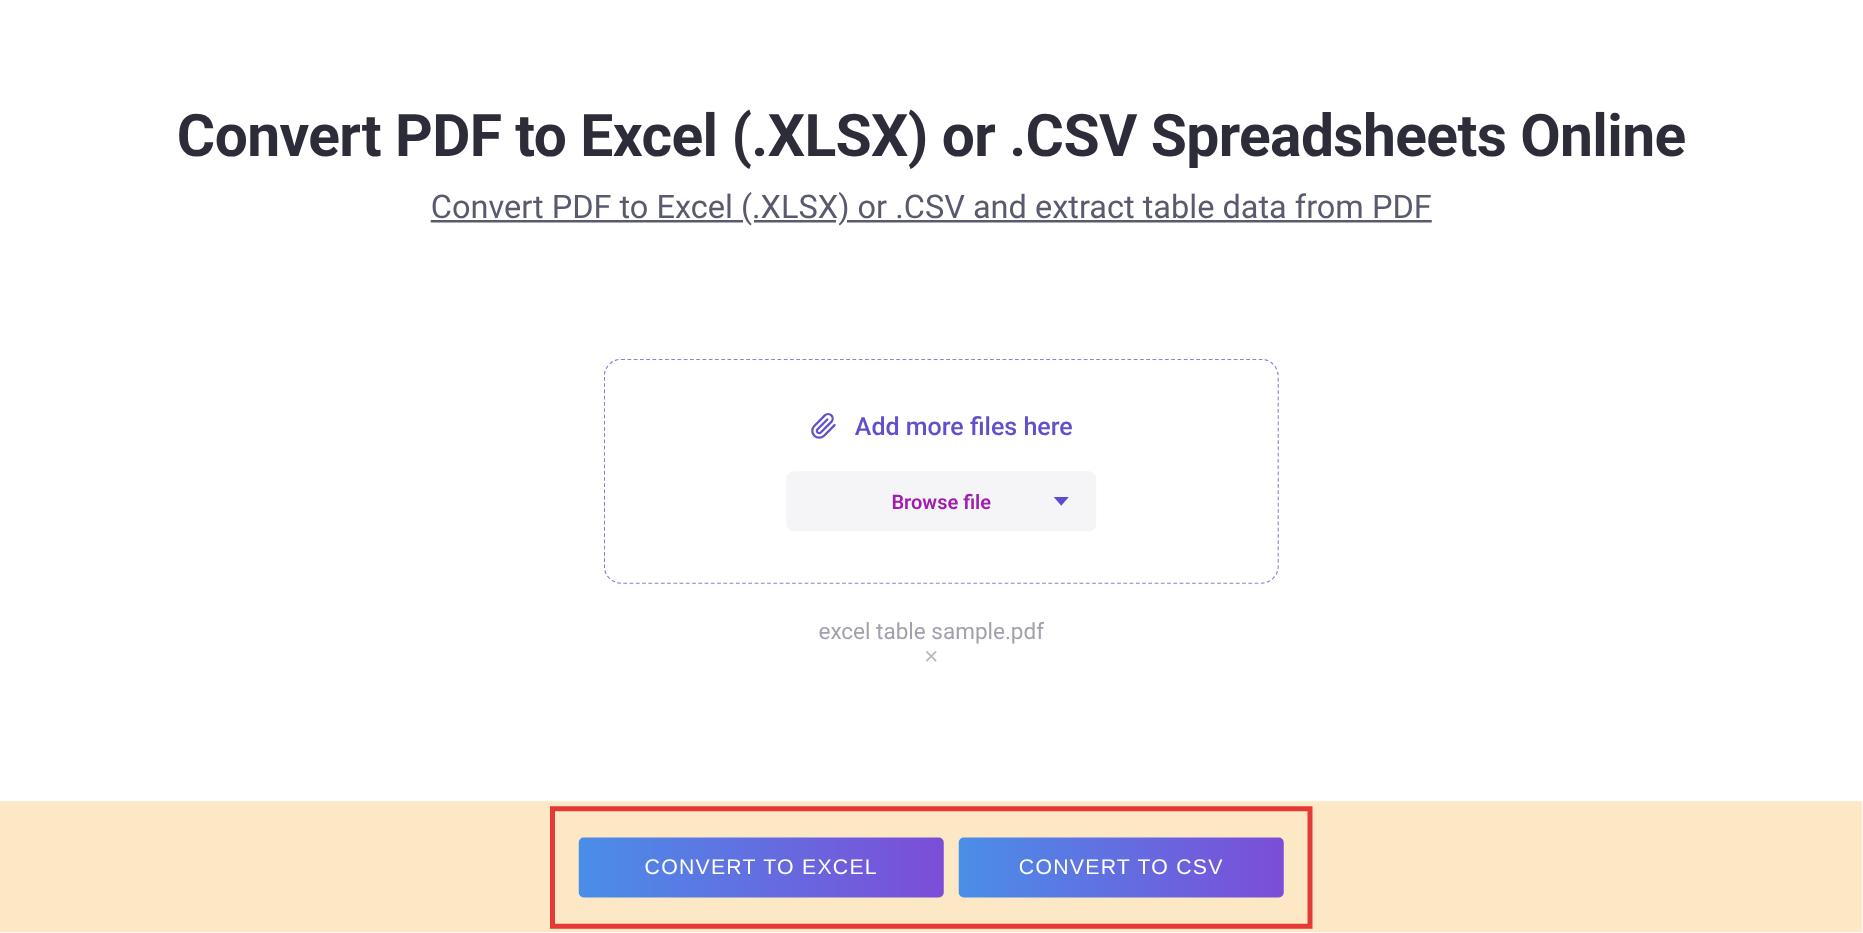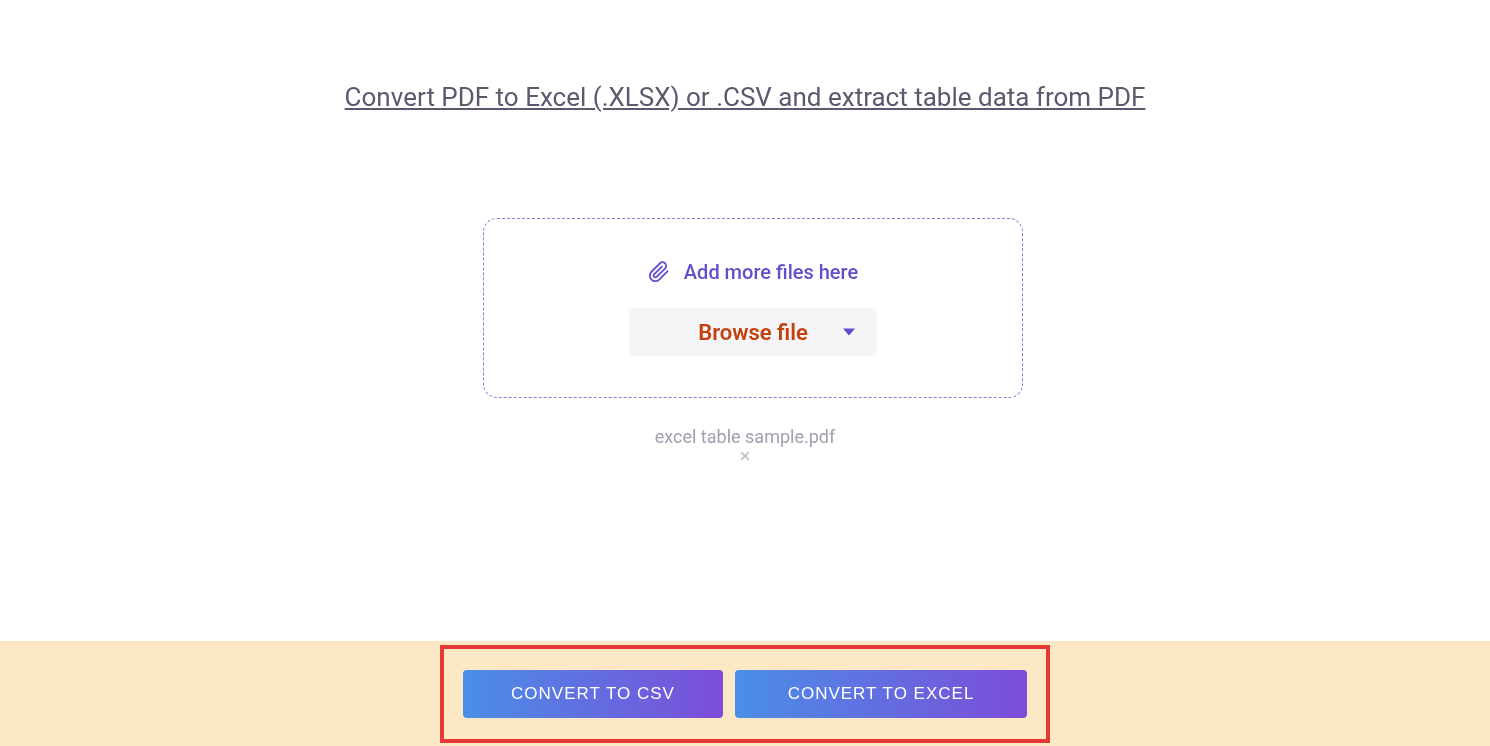--- a/index.html
+++ b/index.html
@@ -69,22 +69,22 @@
       height: 48px;
       background: #f5f5f7;
       border-radius: 6px;
       display: flex;
       align-items: center;
       justify-content: center;
       position: relative;
       cursor: pointer;
     }
     .browse-label {
-      color: #c2410c;
-      font-size: 22px;
+      color: #a21caf;
+      font-size: 16px;
       font-weight: 600;
     }
     .dropdown-caret {
       position: absolute;
       right: 22px;
       top: 50%;
       transform: translateY(-50%);
       width: 0;
       height: 0;
       border-left: 6px solid transparent;
@@ -153,20 +153,21 @@
       width: 260px;
     }
     .btn-excel {
       width: 292px;
     }
   </style>
 </head>
 <body>
 
 <div class="header-section">
+  <h1>Convert PDF to Excel (.XLSX) or .CSV Spreadsheets Online</h1>
   <p class="subtitle">Convert PDF to Excel (.XLSX) or .CSV and extract table data from PDF</p>
 </div>
 
 <div class="dropzone-wrapper">
   <div class="dropzone">
     <div class="add-files-row">
       <span class="clip-icon">
         <svg width="22" height="22" viewBox="0 0 24 24" fill="none" stroke="#6050cc" stroke-width="2" stroke-linecap="round" stroke-linejoin="round">
           <path d="M21.44 11.05l-9.19 9.19a6 6 0 0 1-8.49-8.49l9.19-9.19a4 4 0 0 1 5.66 5.66l-9.2 9.19a2 2 0 0 1-2.83-2.83l8.49-8.48"></path>
         </svg>
@@ -187,16 +188,16 @@
       <svg width="14" height="14" viewBox="0 0 24 24" fill="none" stroke="#b8b8c4" stroke-width="2.5" stroke-linecap="round">
         <line x1="18" y1="6" x2="6" y2="18"></line>
         <line x1="6" y1="6" x2="18" y2="18"></line>
       </svg>
     </span>
   </div>
 </div>
 
 <div class="bottom-bar">
   <div class="highlight-box">
+    <button class="convert-btn btn-excel">CONVERT TO EXCEL</button>
     <button class="convert-btn btn-csv">CONVERT TO CSV</button>
-    <button class="convert-btn btn-excel">CONVERT TO EXCEL</button>
   </div>
 </div>
 
 </body></html>

